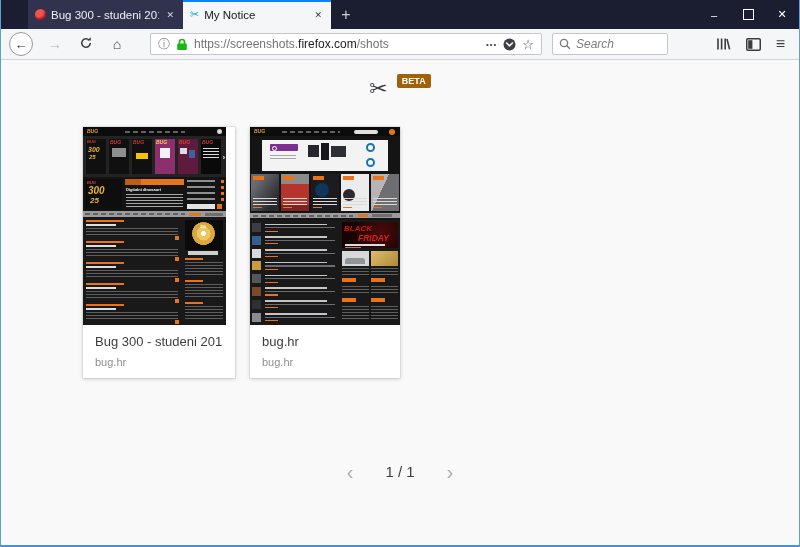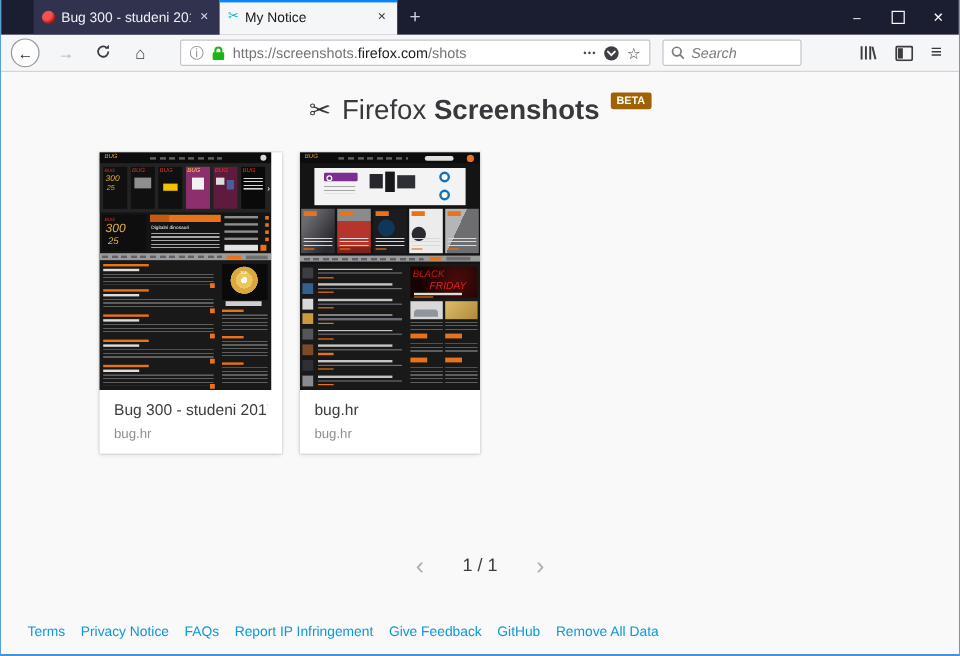--- a/index.html
+++ b/index.html
@@ -58,21 +58,21 @@
   .pg-label{font-size:15px;color:#3d3d3d}
 
   .footer{position:absolute;left:0;right:0;bottom:12px;display:flex;justify-content:space-between;align-items:center;padding:0 30px 0 22px}
   .moz{background:#000;color:#fff;font-family:"DejaVu Serif","Liberation Serif",serif;font-weight:bold;font-size:15px;padding:2px 8px 4px;letter-spacing:.5px}
   .flinks{display:flex;gap:13px}
   .flink{font-size:11.5px;color:#0c99d6;cursor:pointer;white-space:nowrap}
 
   
   .thumb{position:relative;overflow:hidden;background:#141414;flex:none}
   .thumb i,.thumb b{position:absolute;display:block;margin:0;padding:0}
-  .thumb b{font-weight:normal;line-height:1;white-space:nowrap;font-style:italic}
+  .thumb b{font-weight:bold;line-height:1;white-space:nowrap;font-style:italic}
   .lg{background:repeating-linear-gradient(to bottom,#5e5e5e 0,#5e5e5e 1px,transparent 1px,transparent 3px)}
   .ll{background:repeating-linear-gradient(to bottom,#a6a6a6 0,#a6a6a6 1px,transparent 1px,transparent 3px)}
   .lw{background:repeating-linear-gradient(to bottom,#d9d9d9 0,#d9d9d9 1px,transparent 1px,transparent 3px)}
   .dsh{background:repeating-linear-gradient(90deg,#9a9aa2 0,#9a9aa2 5px,transparent 5px,transparent 8px)}
   .dshd{background:repeating-linear-gradient(90deg,#60606a 0,#60606a 5px,transparent 5px,transparent 8px)}
   .t2rows{position:absolute;left:2px;top:95px;width:86px}
   .t2row{position:relative;height:12.8px}
   .t2row i{position:absolute;display:block}
   .t2row .th{left:0;top:1px;width:9px;height:9px;background:#3d3d44}
   .t2row:nth-child(2) .th{background:#35608d}
@@ -157,21 +157,20 @@
           <rect x="2.2" y="2.2" width="4.2" height="8.6" fill="#3b3b40"></rect>
         </svg>
       <span class="menuicon">≡</span>
     </div>
   </div>
 
   <div class="content">
 
     <div class="page-header">
       <span class="scissors-logo">✂</span>
-      <span class="brand"><span>Firefox</span> <span class="bold">Screenshots</span></span>
       <span class="beta">BETA</span>
     </div>
 
     <div class="cards">
 
       <div class="card">
         <div class="thumb" style="width:143px;height:198px">
           <i style="left:0;top:0;width:143px;height:9px;background:#0c0c0c"></i>
           <b style="left:4px;top:2px;font-size:5px;color:#e2a33c">BUG</b>
           <i class="dsh" style="left:42px;top:3.5px;width:60px;height:2px;opacity:.6"></i>
@@ -387,25 +386,16 @@
       </div>
     </div>
 
     <div class="pagination">
       <span class="pg-arrow">‹</span>
       <span class="pg-label">1 / 1</span>
       <span class="pg-arrow">›</span>
     </div>
 
     <div class="footer">
-      <nav class="flinks">
-        <span class="flink">Terms</span>
-        <span class="flink">Privacy Notice</span>
-        <span class="flink">FAQs</span>
-        <span class="flink">Report IP Infringement</span>
-        <span class="flink">Give Feedback</span>
-        <span class="flink">GitHub</span>
-        <span class="flink">Remove All Data</span>
-      </nav>
     </div>
 
   </div>
 </div>
 
 </body></html>

